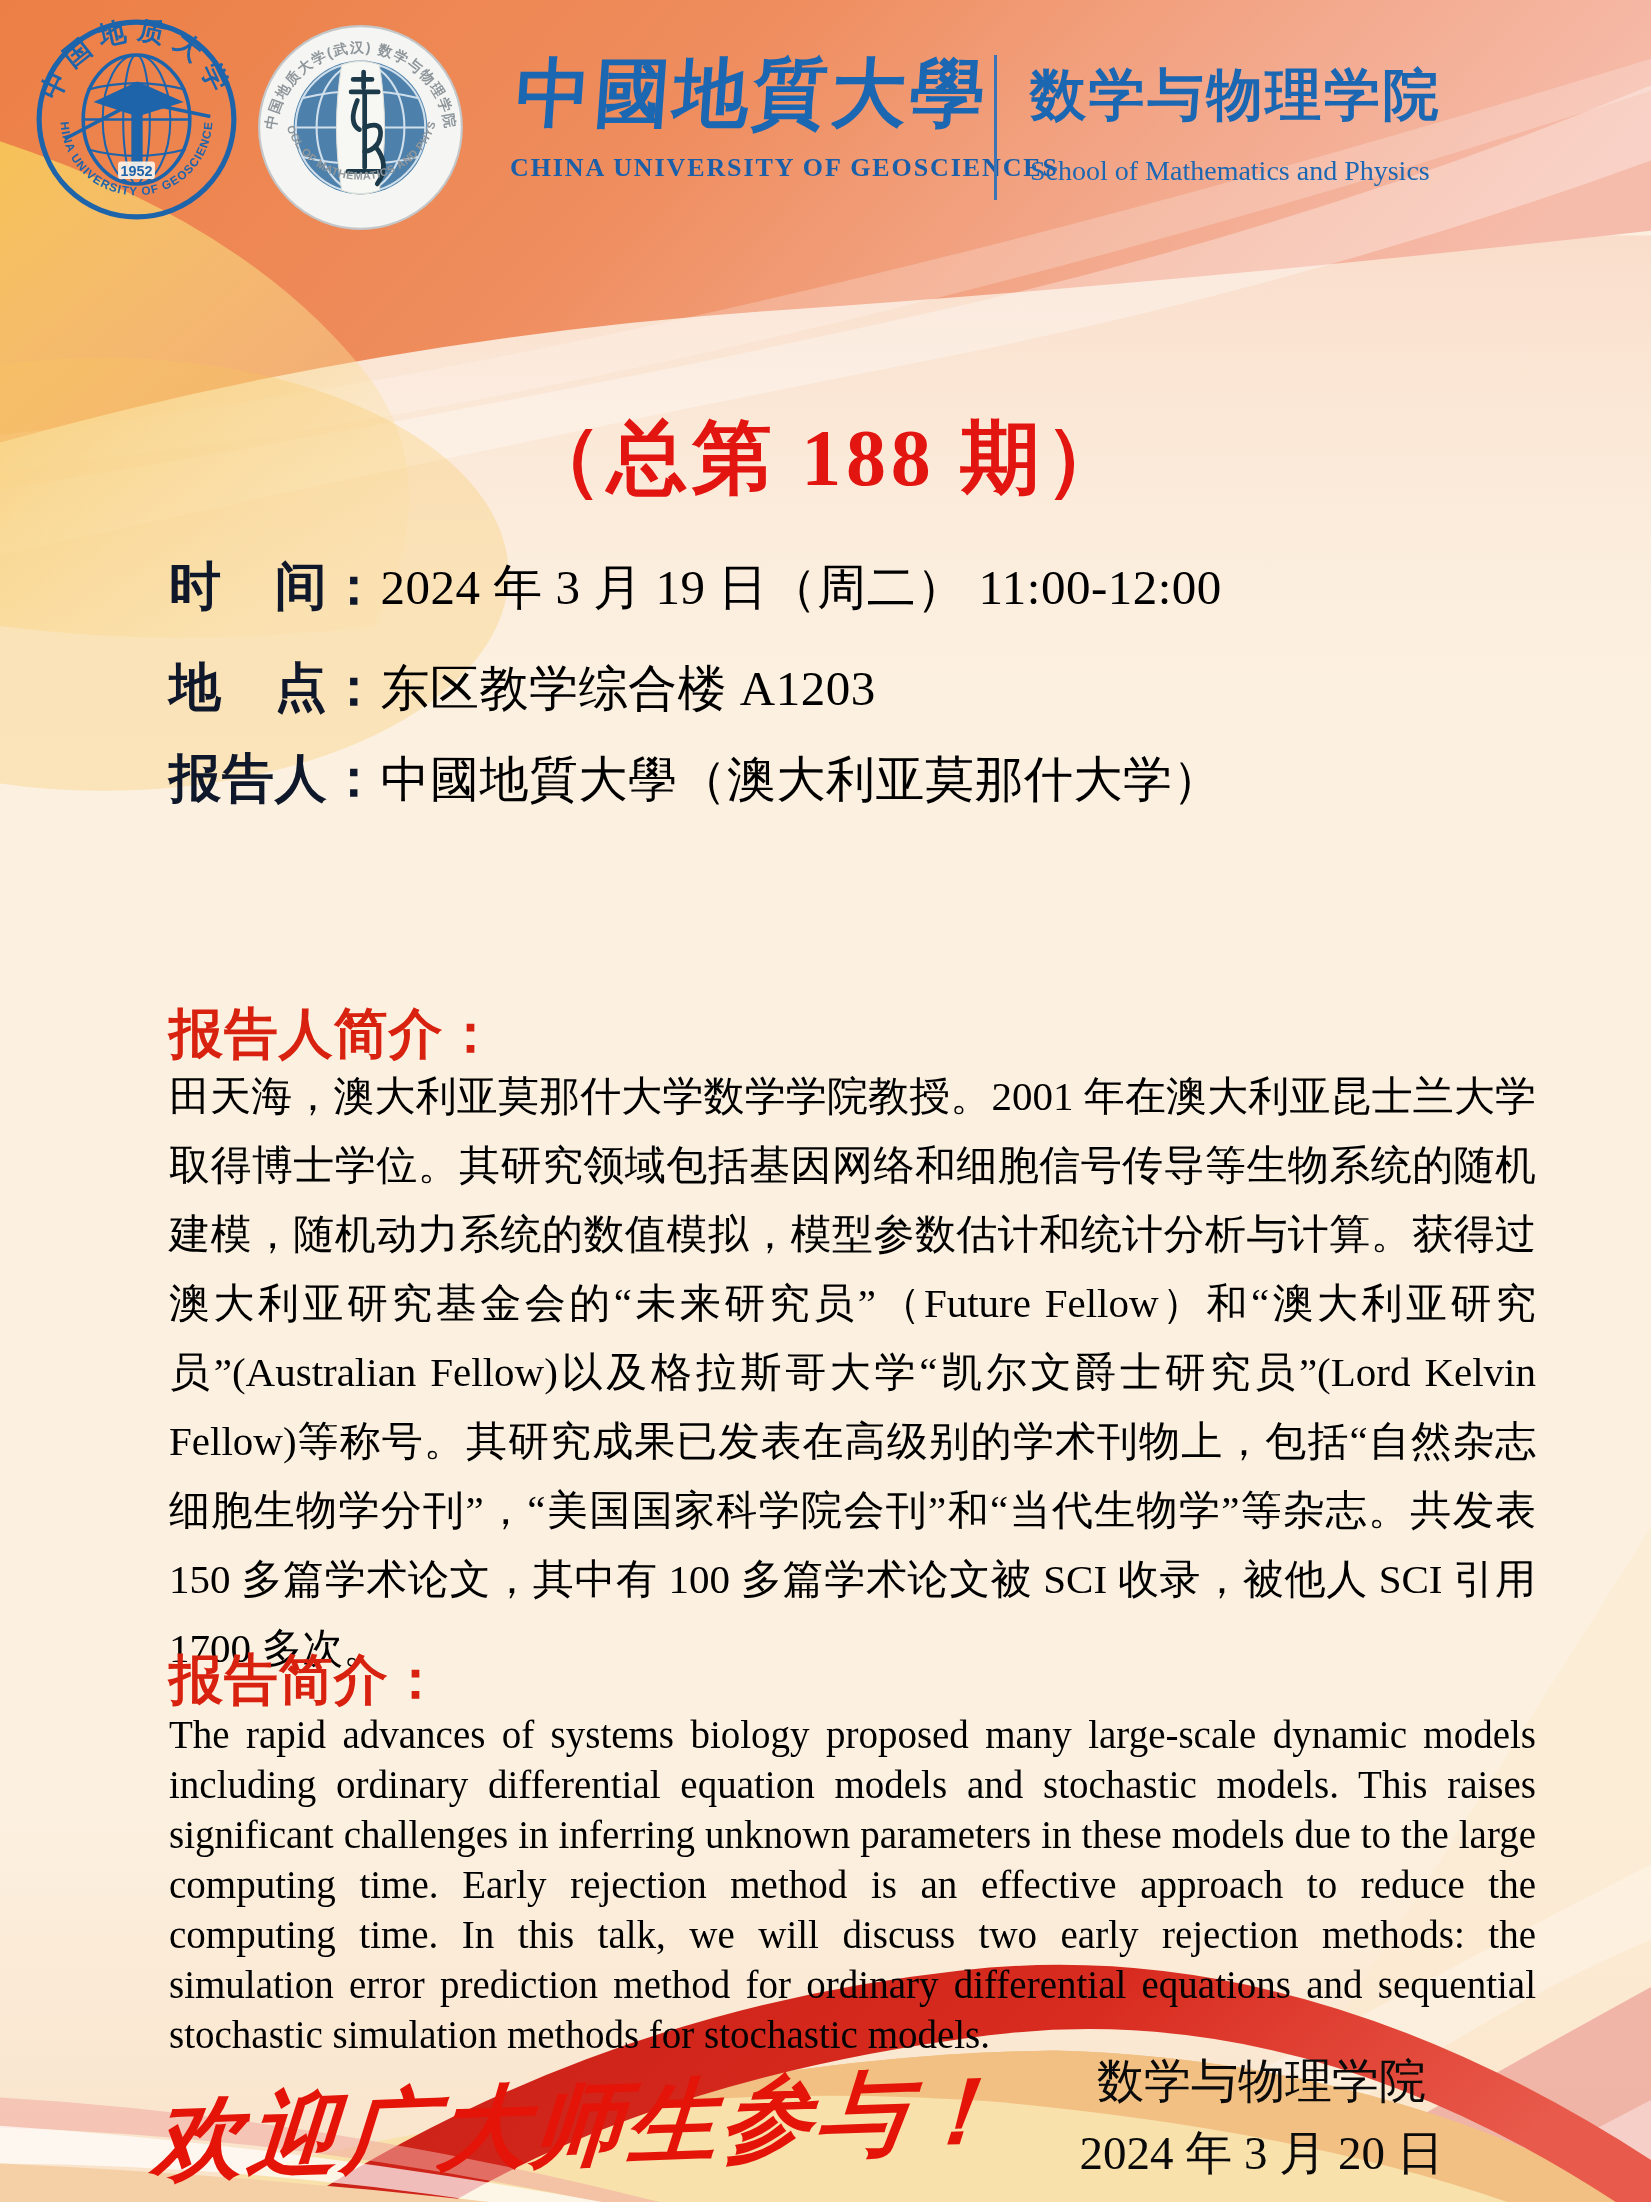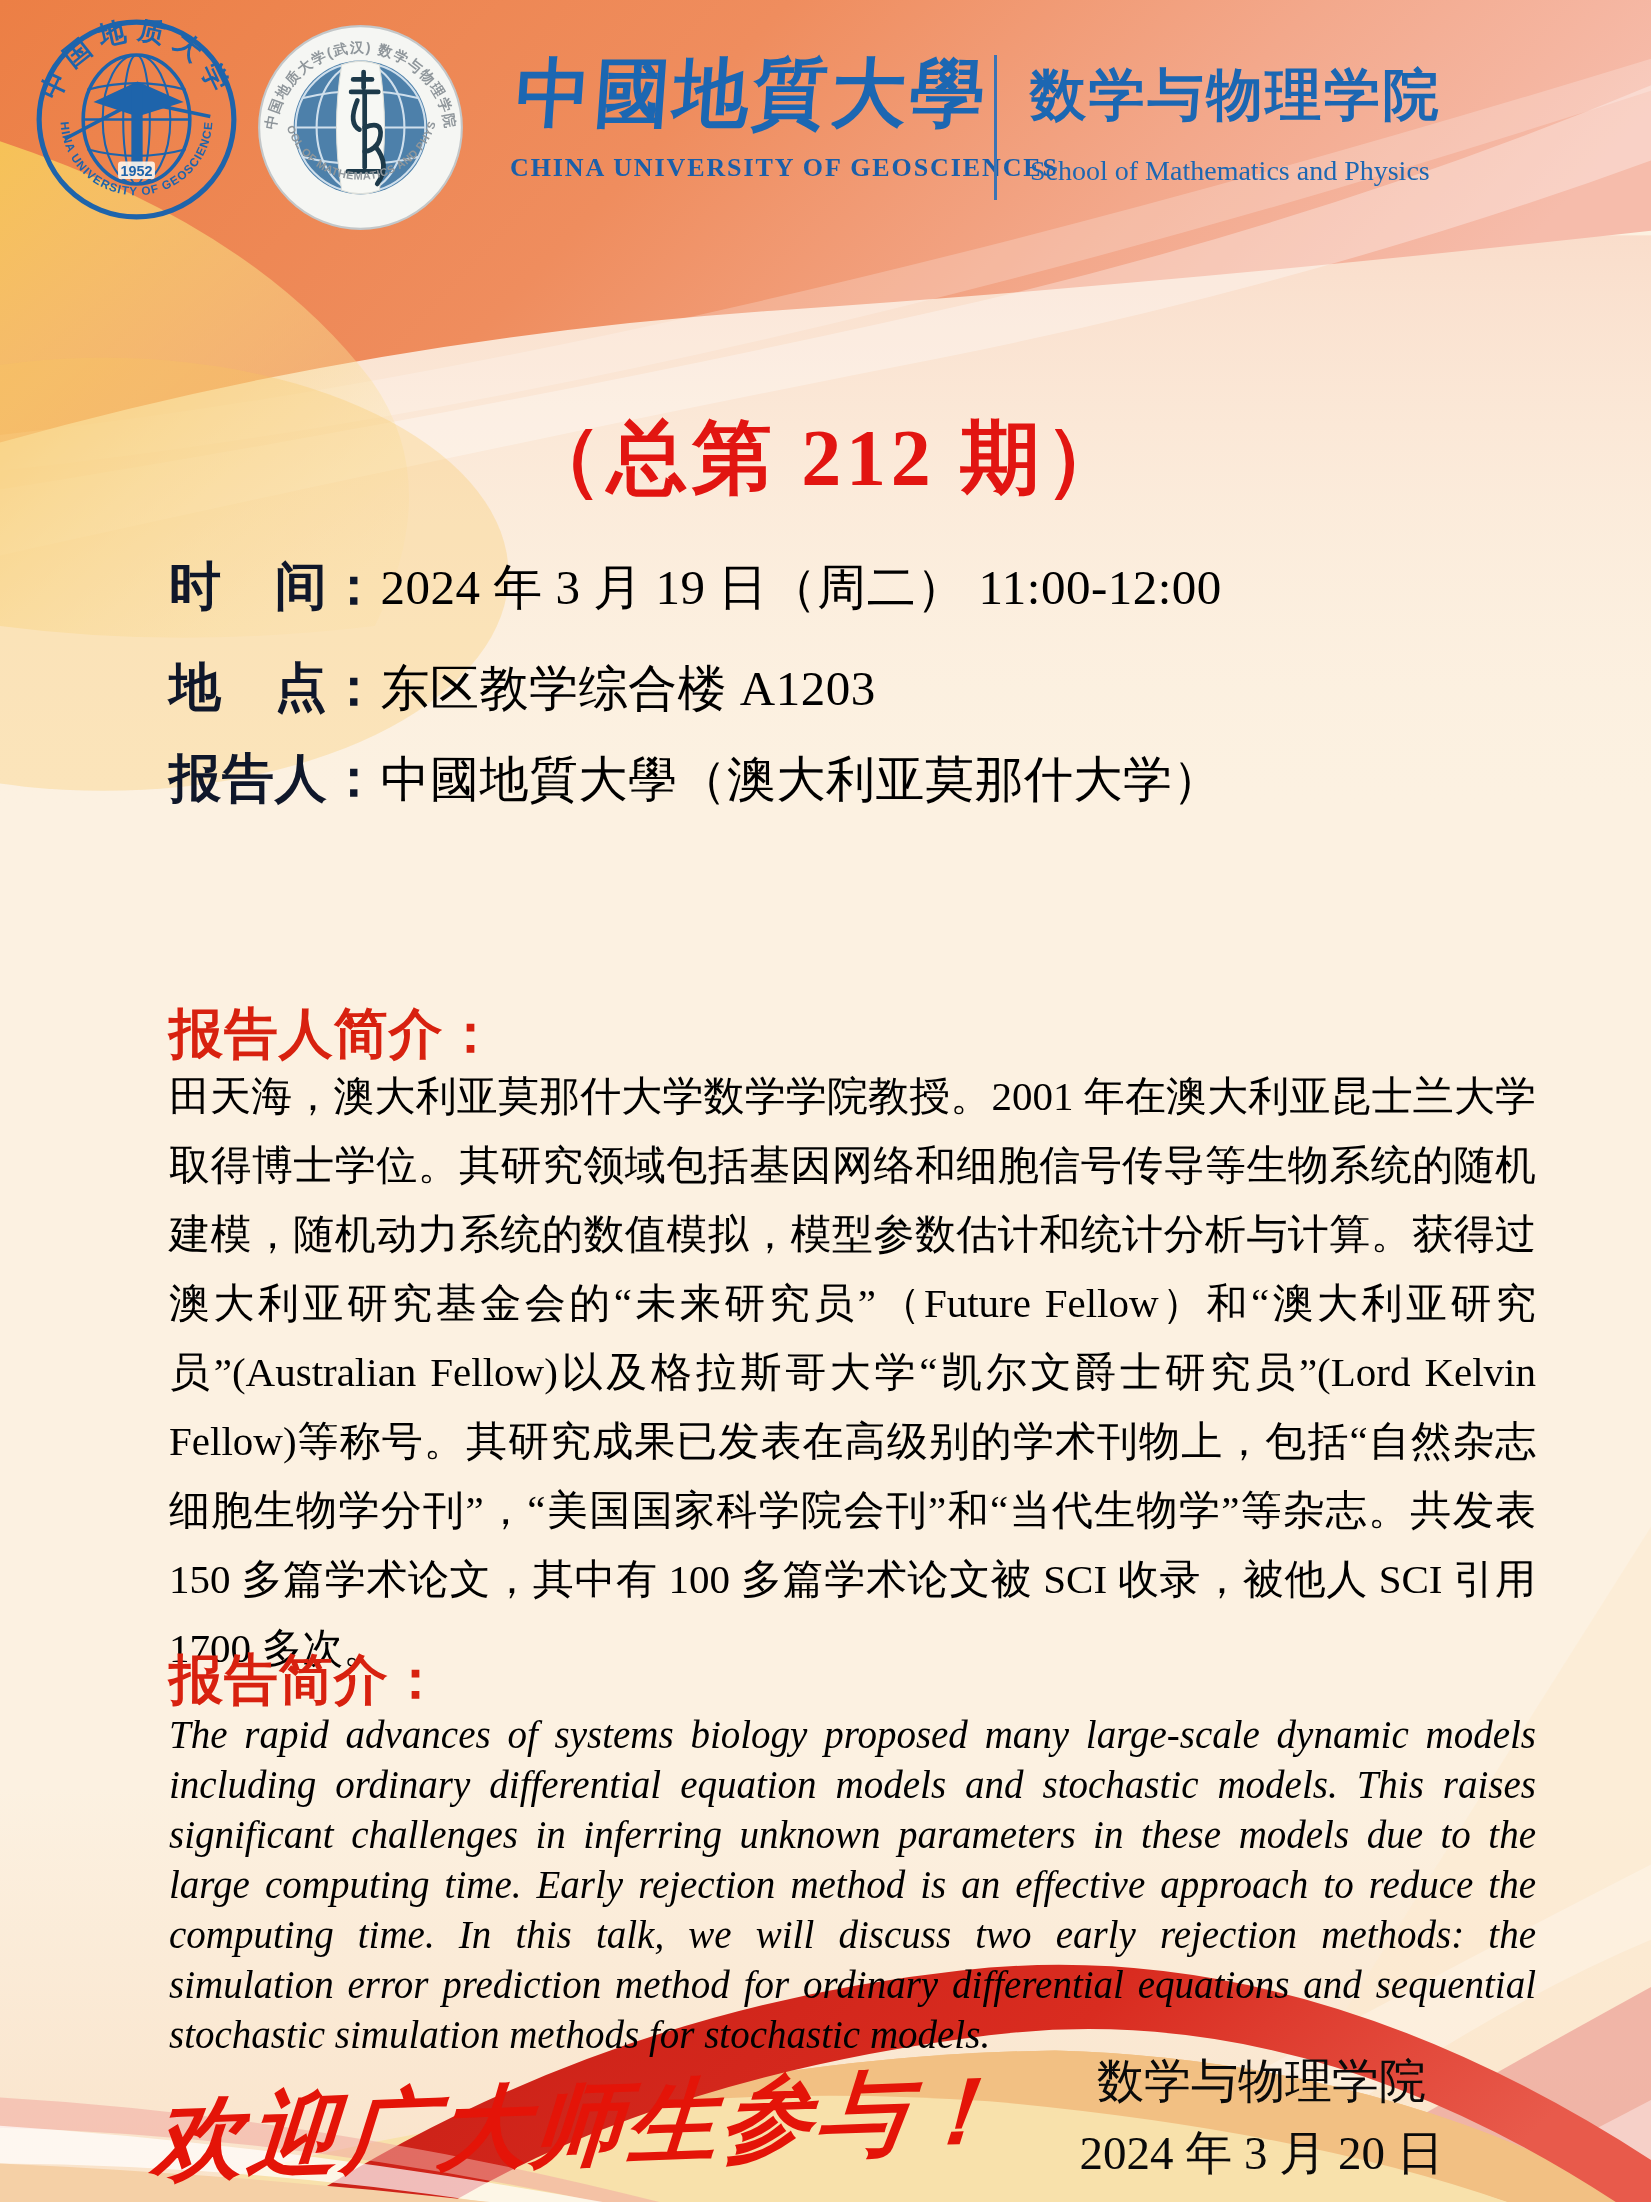--- a/index.html
+++ b/index.html
@@ -59,21 +59,21 @@
     color:#d8210f;font-weight:800;font-size:54px;letter-spacing:0.9px;
   }
   .bio-heading{top:998px;}
   .bio-text{
     position:absolute;left:169px;top:1062px;width:1367px;
     font-size:41px;line-height:69px;text-align:justify;color:#000;
   }
   .abs-heading{top:1644px;}
   .abs-text{
     position:absolute;left:169px;top:1710px;width:1367px;
-    font-size:39px;line-height:50px;text-align:justify;color:#000;font-style:italic;
+    font-size:39px;line-height:50px;text-align:justify;color:#000;
   }
 
   
   .welcome{
     position:absolute;left:132px;top:2064px;width:895px;text-align:center;
     font-size:91px;font-weight:800;font-style:italic;color:#e41408;
     letter-spacing:3.8px;transform:rotate(-2deg) skewX(-6deg);white-space:nowrap;
   }
   .sig{
     position:absolute;left:998px;top:2045px;width:527px;text-align:center;
@@ -209,21 +209,21 @@
     </div>
 
     <div class="vline"></div>
 
     <div class="school">
       <div class="school-zh">数学与物理学院</div>
       <div class="school-en">School of Mathematics and Physics</div>
     </div>
   </div>
 
-  <div class="title-line title2">（总第 212 期）</div>
+  <div class="title-line title2">（总第 188 期）</div>
 
   <div class="info-row row1">
     <span class="info-label">时　间：</span><span class="info-value">2024 年 3 月 19 日（周二） 11:00-12:00</span>
   </div>
   <div class="info-row row2">
     <span class="info-label">地　点：</span><span class="info-value">东区教学综合楼 A1203</span>
   </div>
   <div class="info-row row3">
     <span class="info-label">报告人：</span><span class="info-value">中國地質大學（澳大利亚莫那什大学）</span>
   </div>

